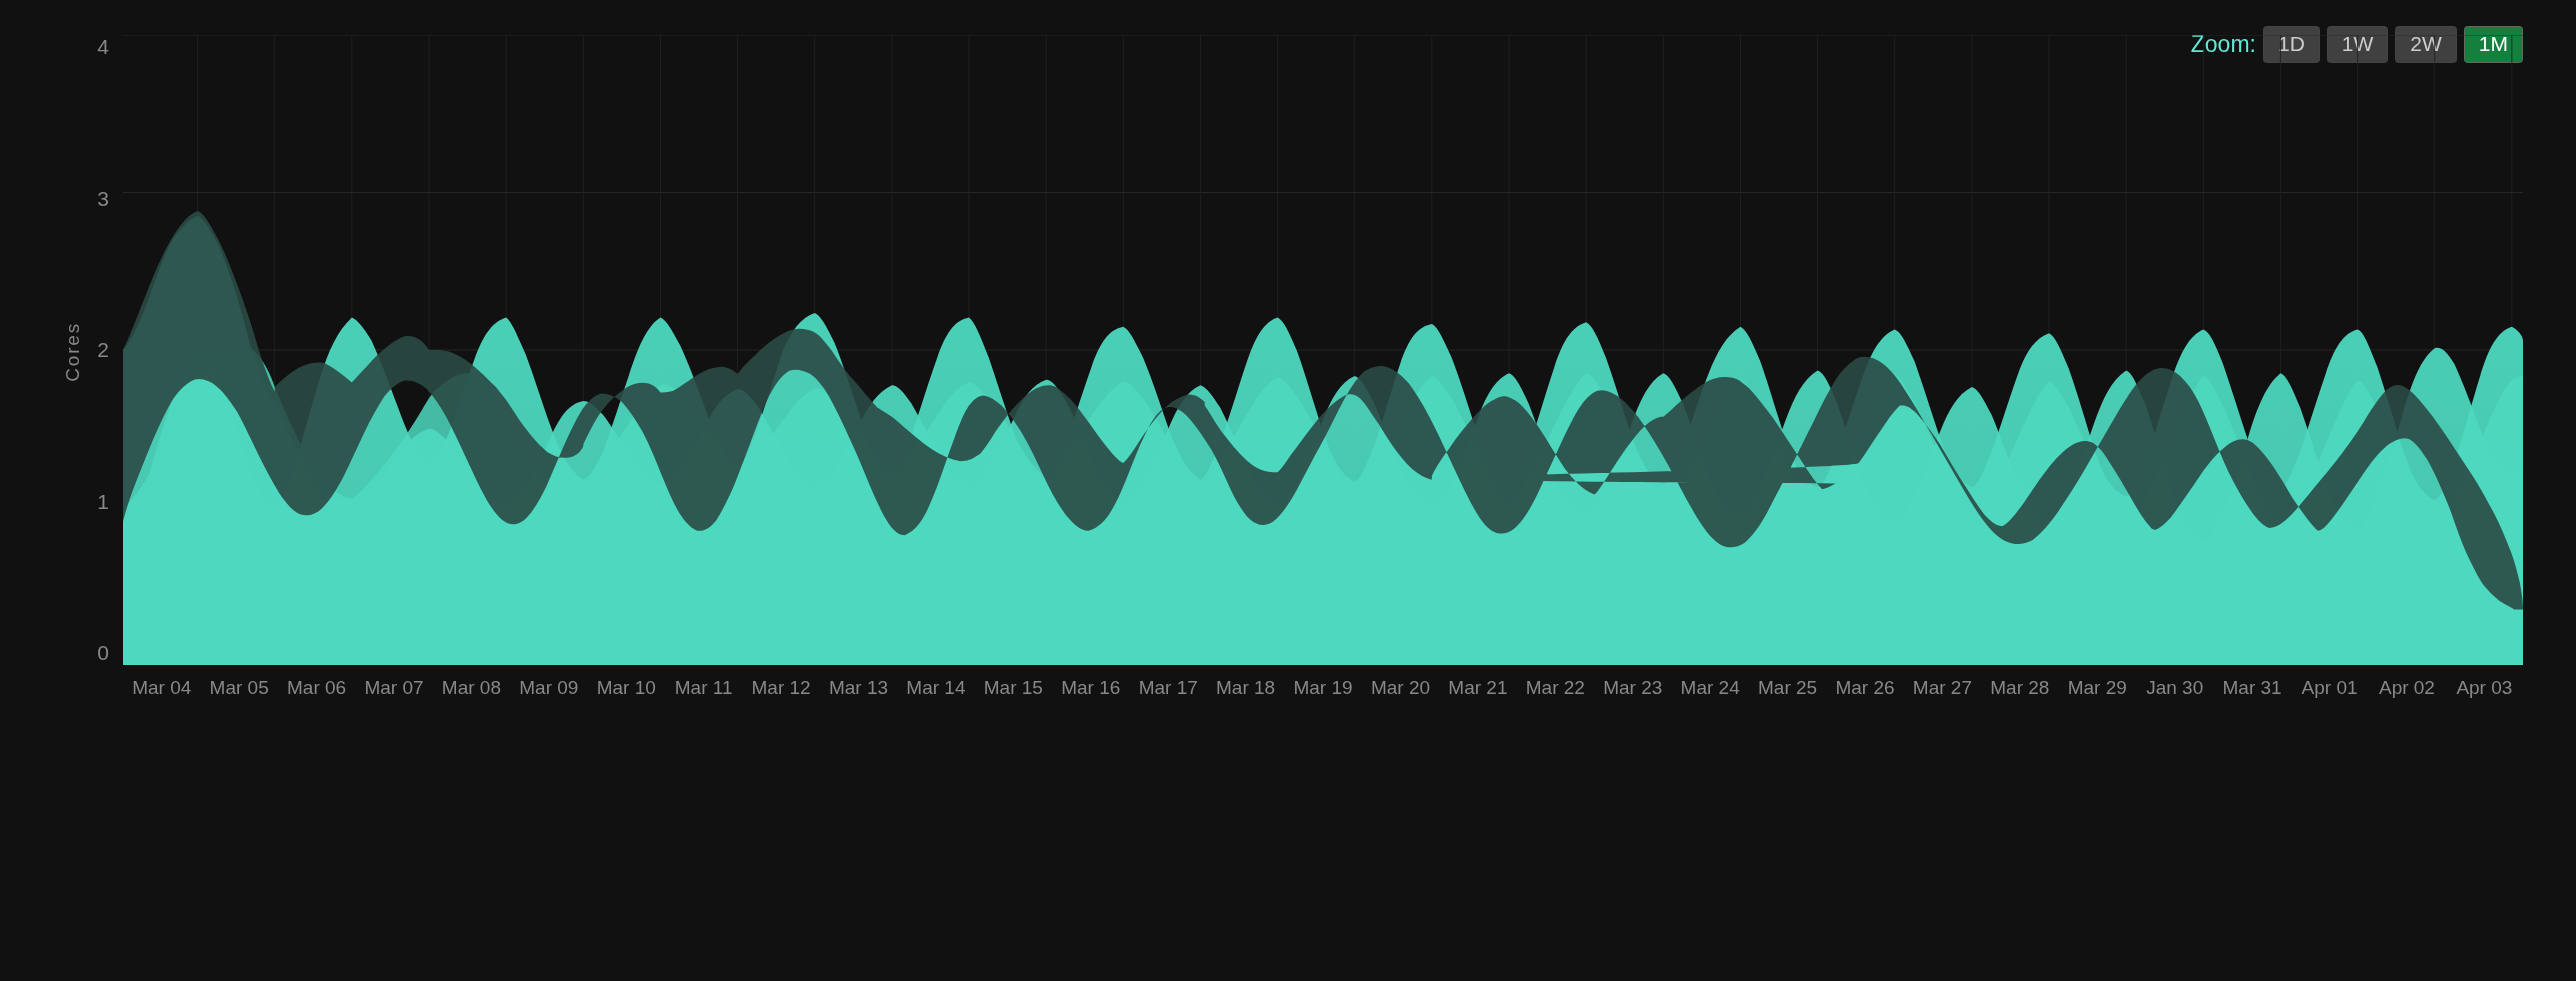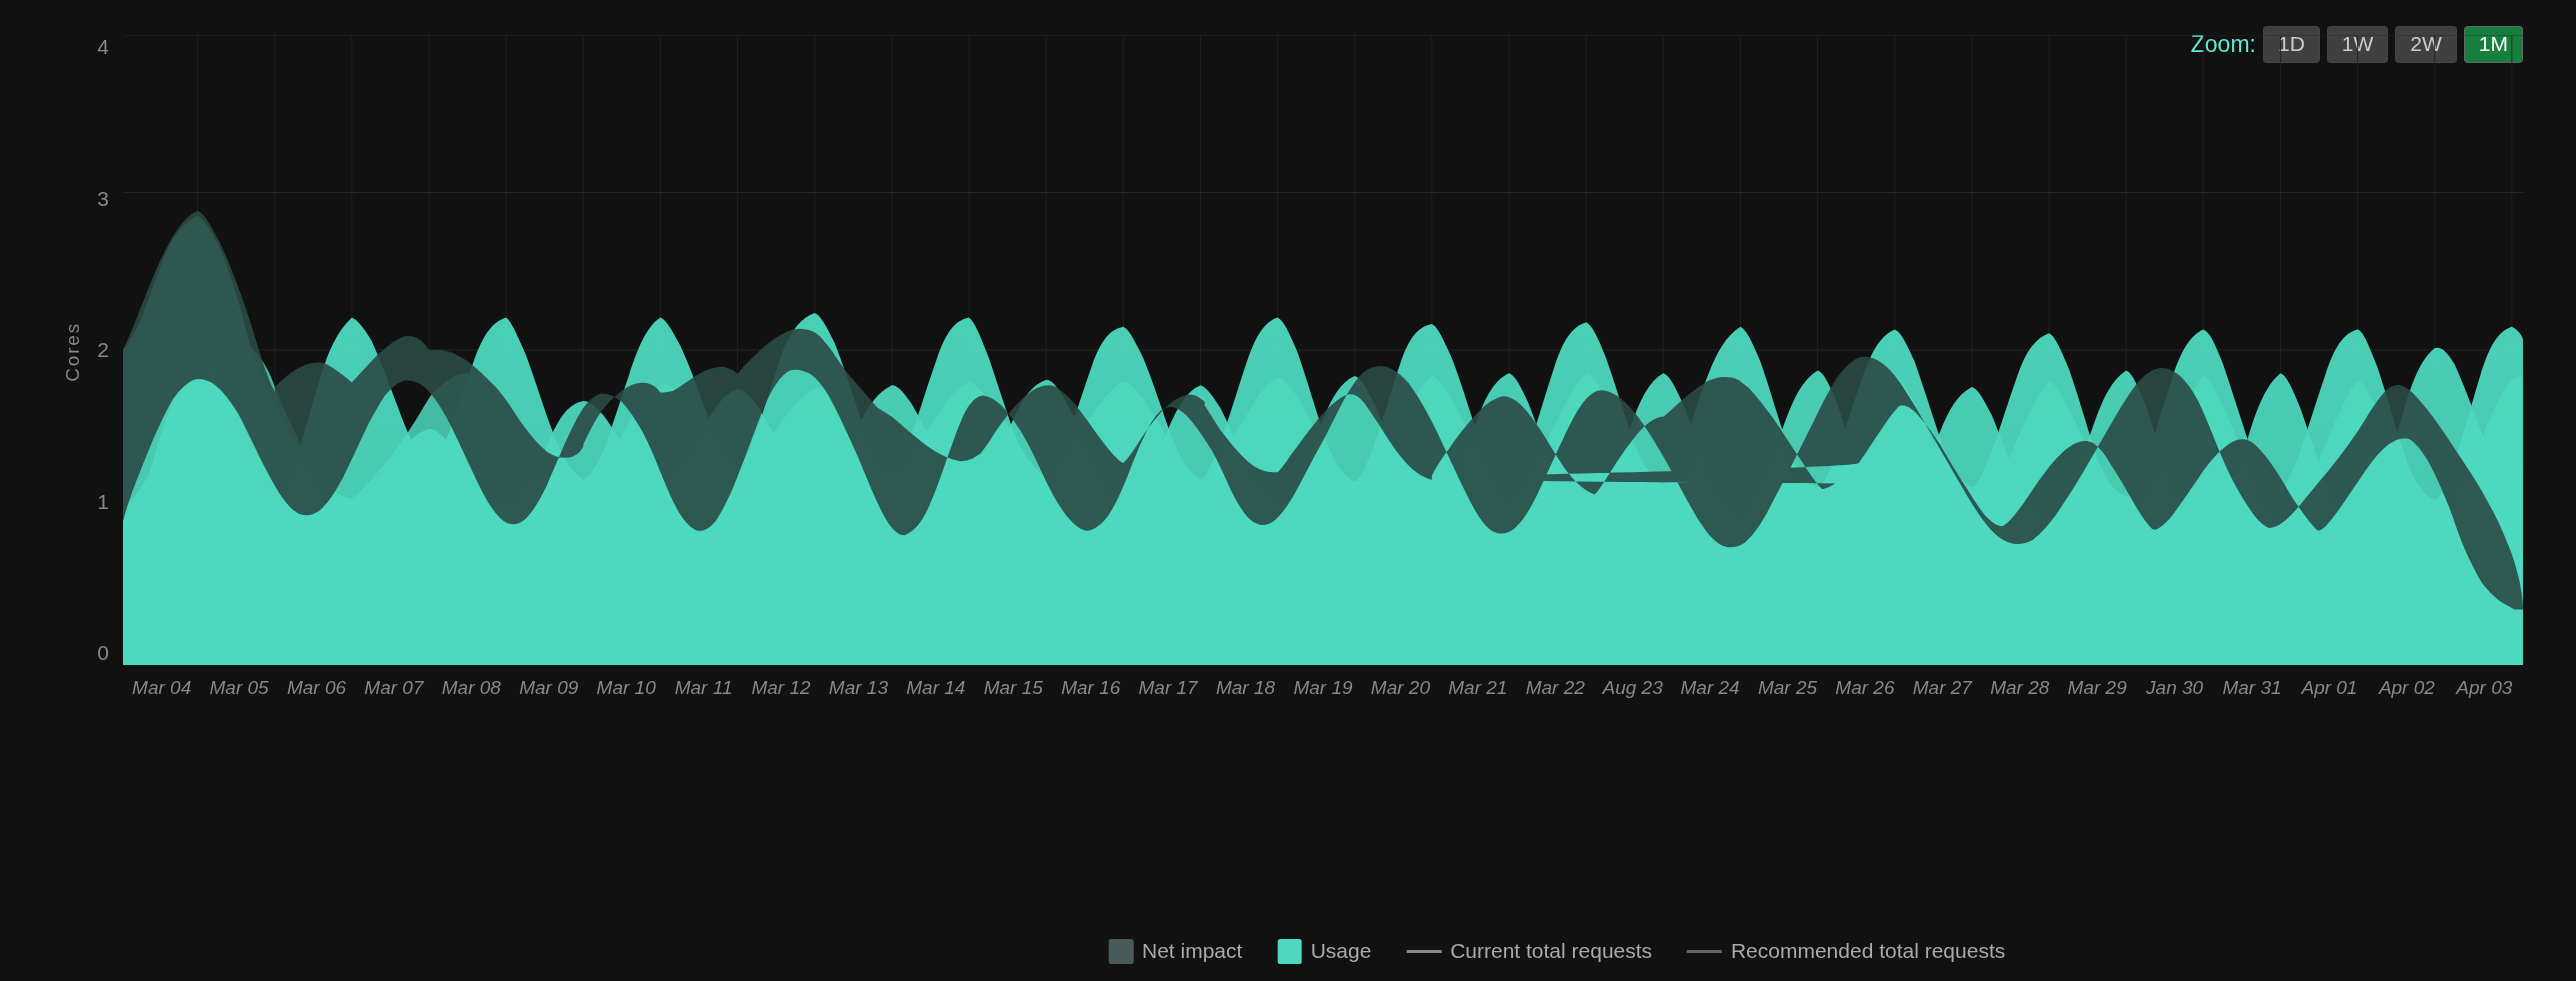--- a/index.html
+++ b/index.html
@@ -103,24 +103,23 @@
       height: 100%;
     }
 
     .chart-svg {
       width: 100%;
       height: calc(100% - 53px);
     }
 
     .x-axis {
       display: flex;
-      justify-content: flex-end;
+      justify-content: space-between;
       padding-top: 8.8px;
       height: 53px;
-      font-style: italic;
     }
 
     .x-tick {
       font-size: 19px;
       color: #888888;
       text-align: center;
       flex: 1;
     }
 
     .legend {
@@ -461,49 +460,31 @@
         <span class="x-tick">Mar 13</span>
         <span class="x-tick">Mar 14</span>
         <span class="x-tick">Mar 15</span>
         <span class="x-tick">Mar 16</span>
         <span class="x-tick">Mar 17</span>
         <span class="x-tick">Mar 18</span>
         <span class="x-tick">Mar 19</span>
         <span class="x-tick">Mar 20</span>
         <span class="x-tick">Mar 21</span>
         <span class="x-tick">Mar 22</span>
-        <span class="x-tick">Aug 23</span>
+        <span class="x-tick">Mar 23</span>
         <span class="x-tick">Mar 24</span>
         <span class="x-tick">Mar 25</span>
         <span class="x-tick">Mar 26</span>
         <span class="x-tick">Mar 27</span>
         <span class="x-tick">Mar 28</span>
         <span class="x-tick">Mar 29</span>
         <span class="x-tick">Jan 30</span>
         <span class="x-tick">Mar 31</span>
         <span class="x-tick">Apr 01</span>
         <span class="x-tick">Apr 02</span>
         <span class="x-tick">Apr 03</span>
       </div>
     </div>
   </div>
 
-  <div class="legend">
-    <div class="legend-item">
-      <div class="legend-swatch-square" style="background:#4a5a5a;"></div>
-      <span>Net impact</span>
-    </div>
-    <div class="legend-item">
-      <div class="legend-swatch-square" style="background:#4dd9c0;"></div>
-      <span>Usage</span>
-    </div>
-    <div class="legend-item">
-      <div class="legend-line" style="background:#888888;"></div>
-      <span>Current total requests</span>
-    </div>
-    <div class="legend-item">
-      <div class="legend-line" style="background:#666666;"></div>
-      <span>Recommended total requests</span>
-    </div>
-  </div>
 
 </div>
 
 
 </body></html>

